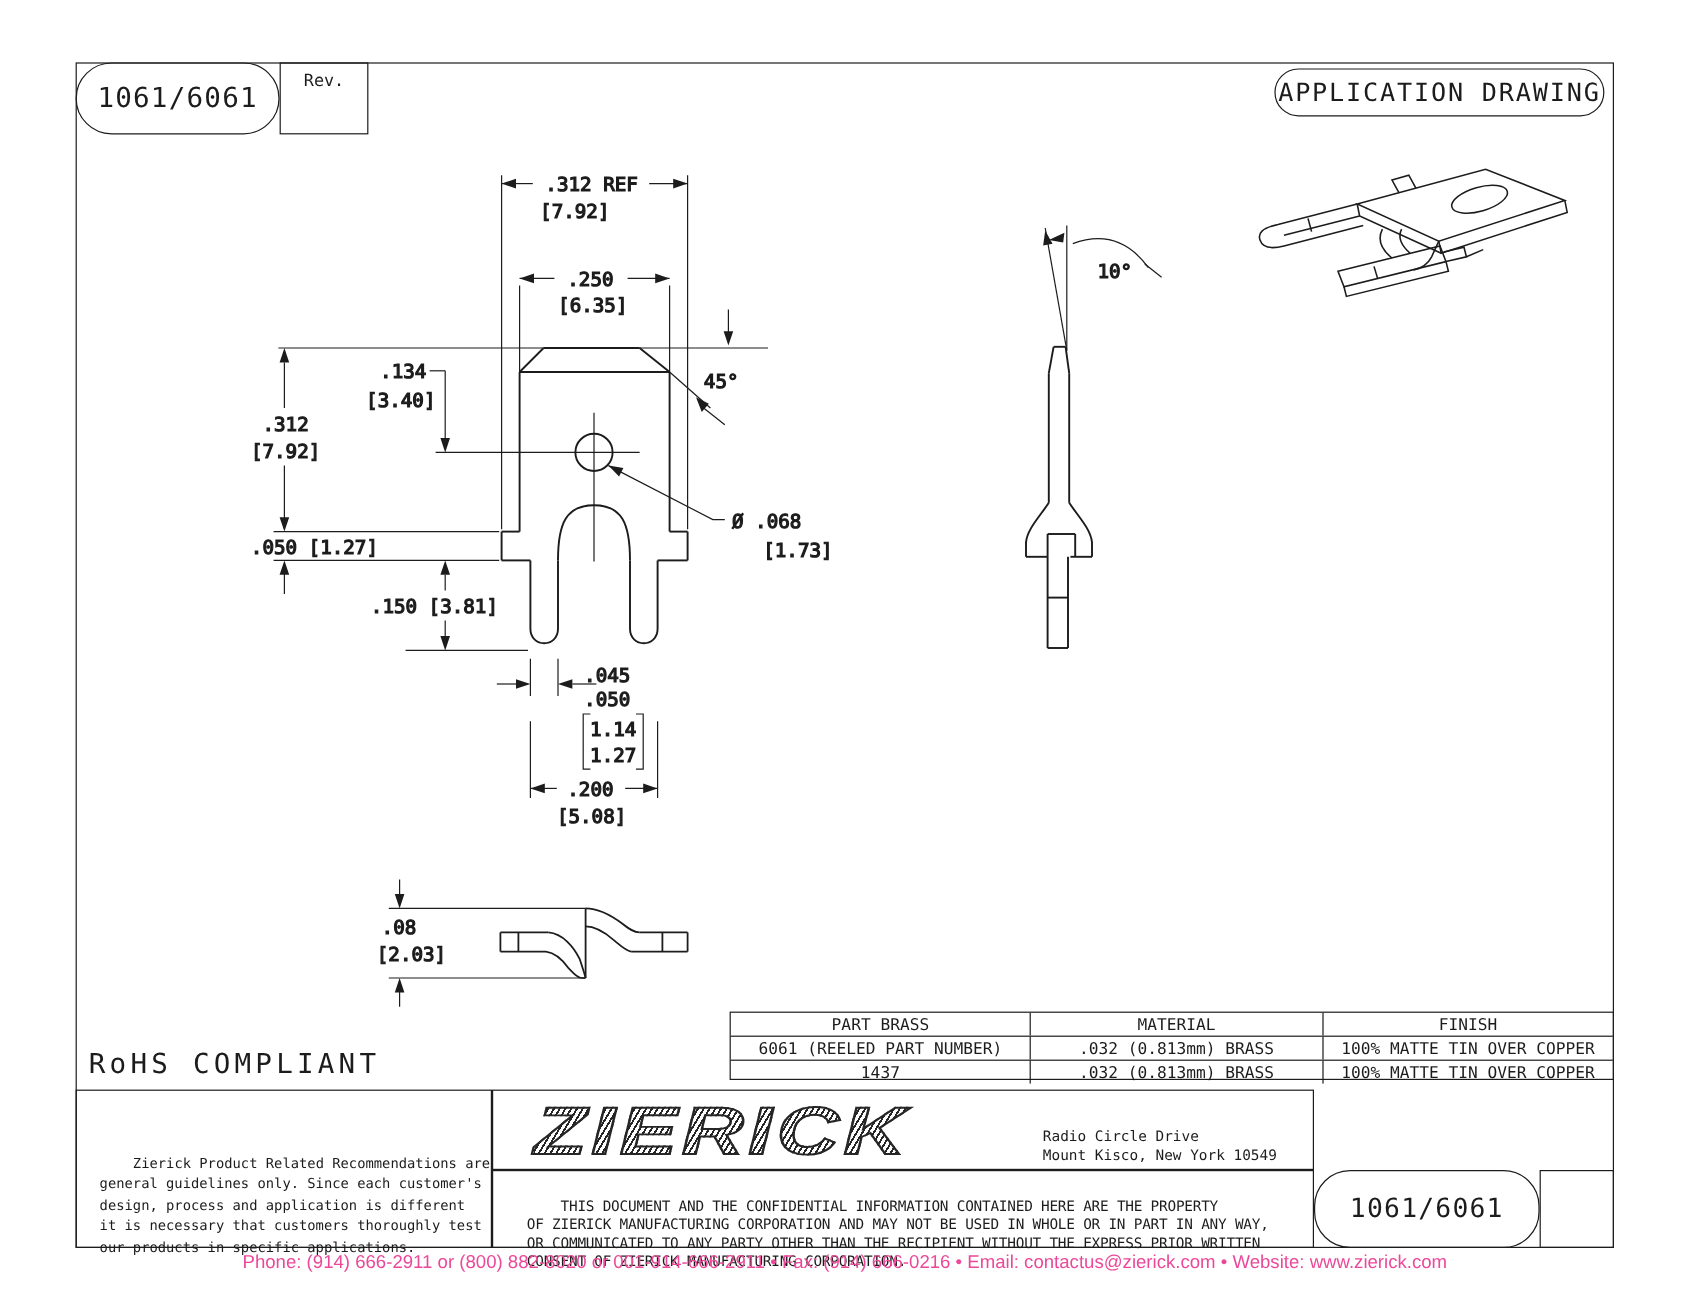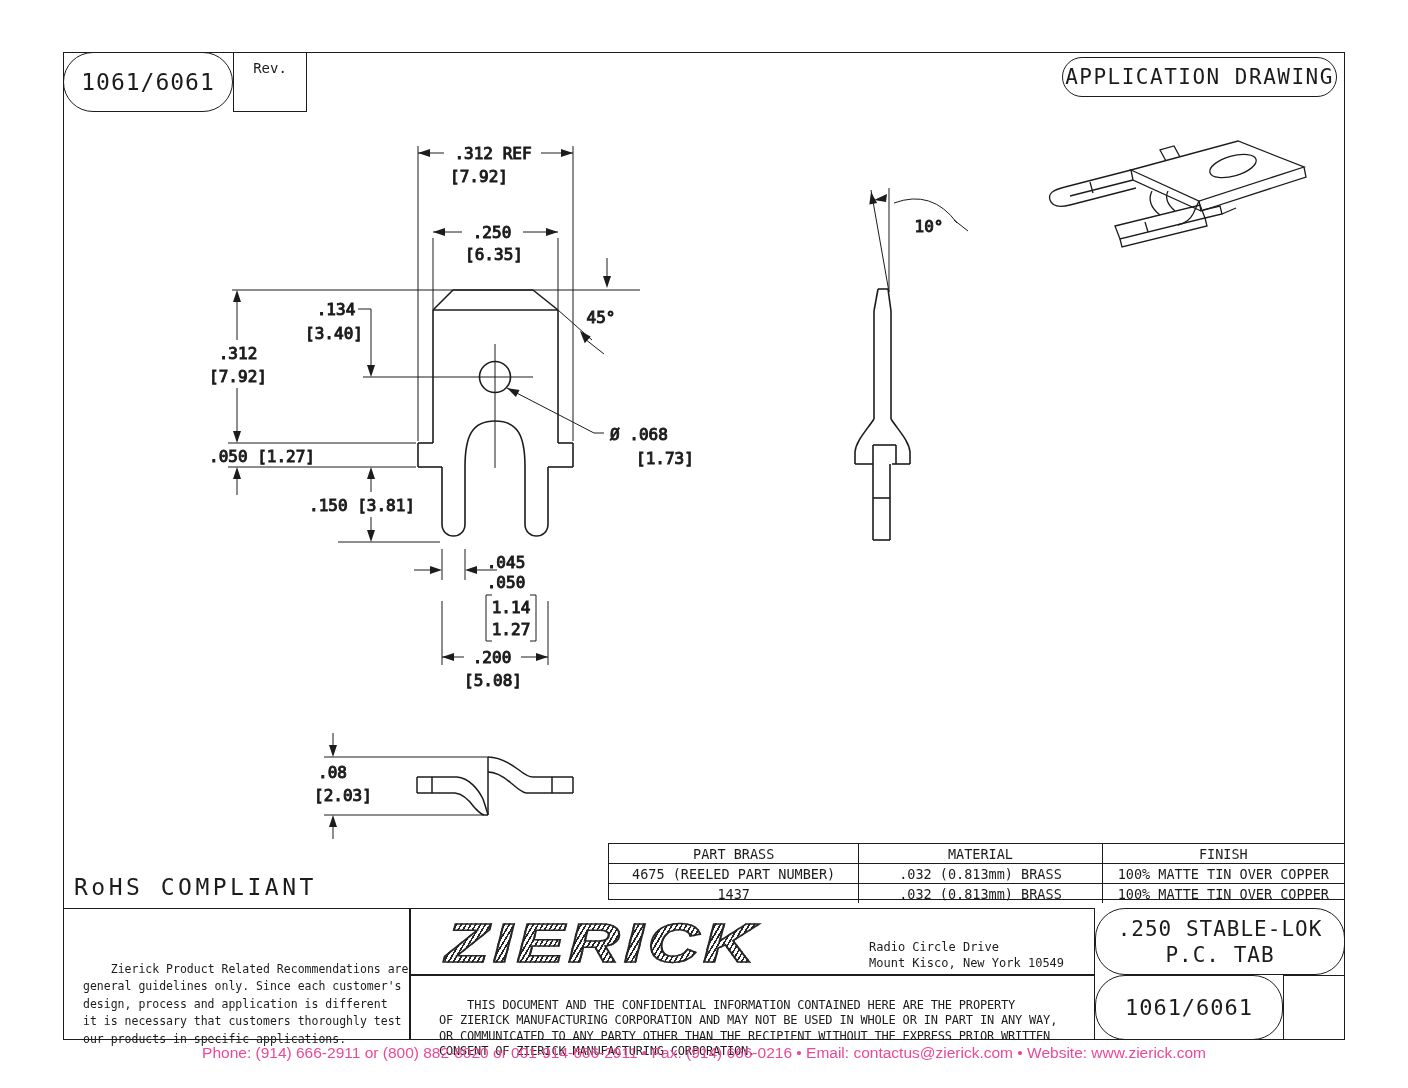--- a/index.html
+++ b/index.html
@@ -251,21 +251,21 @@
 
   <div class="abs rohs">RoHS COMPLIANT</div>
 
   <div class="abs spec-table">
     <div class="trow">
       <div class="tcell c1">PART BRASS</div>
       <div class="tcell c2">MATERIAL</div>
       <div class="tcell c3">FINISH</div>
     </div>
     <div class="trow">
-      <div class="tcell c1">4675 (REELED PART NUMBER)</div>
+      <div class="tcell c1">6061 (REELED PART NUMBER)</div>
       <div class="tcell c2">.032 (0.813mm) BRASS</div>
       <div class="tcell c3">100% MATTE TIN OVER COPPER</div>
     </div>
     <div class="trow">
       <div class="tcell c1">1437</div>
       <div class="tcell c2">.032 (0.813mm) BRASS</div>
       <div class="tcell c3">100% MATTE TIN OVER COPPER</div>
     </div>
   </div>
 
@@ -282,23 +282,19 @@
     <div class="addr"><span>Radio Circle Drive</span><br><span>Mount Kisco, New York 10549</span></div>
   </div>
 
   <div class="abs bordered disc-box">
     <span>THIS DOCUMENT AND THE CONFIDENTIAL INFORMATION CONTAINED HERE ARE THE PROPERTY
 OF ZIERICK MANUFACTURING CORPORATION AND MAY NOT BE USED IN WHOLE OR IN PART IN ANY WAY,
 OR COMMUNICATED TO ANY PARTY OTHER THAN THE RECIPIENT WITHOUT THE EXPRESS PRIOR WRITTEN
 CONSENT OF ZIERICK MANUFACTURING CORPORATION.</span>
   </div>
 
-  <div class="abs bordered title-box ctr">
-    <div>.250 STABLE-LOK</div>
-    <div>P.C. TAB</div>
-  </div>
   <div class="abs bordered tb-pn ctr">
     <span>1061/6061</span>
   </div>
   <div class="abs bordered tb-empty"></div>
 
   <div class="abs footer">Phone: (914) 666-2911 or (800) 882-8020 or 001-914-666-2911 • Fax: (914) 666-0216 • Email: contactus@zierick.com • Website: www.zierick.com</div>
 </div>
 
 </body></html>

